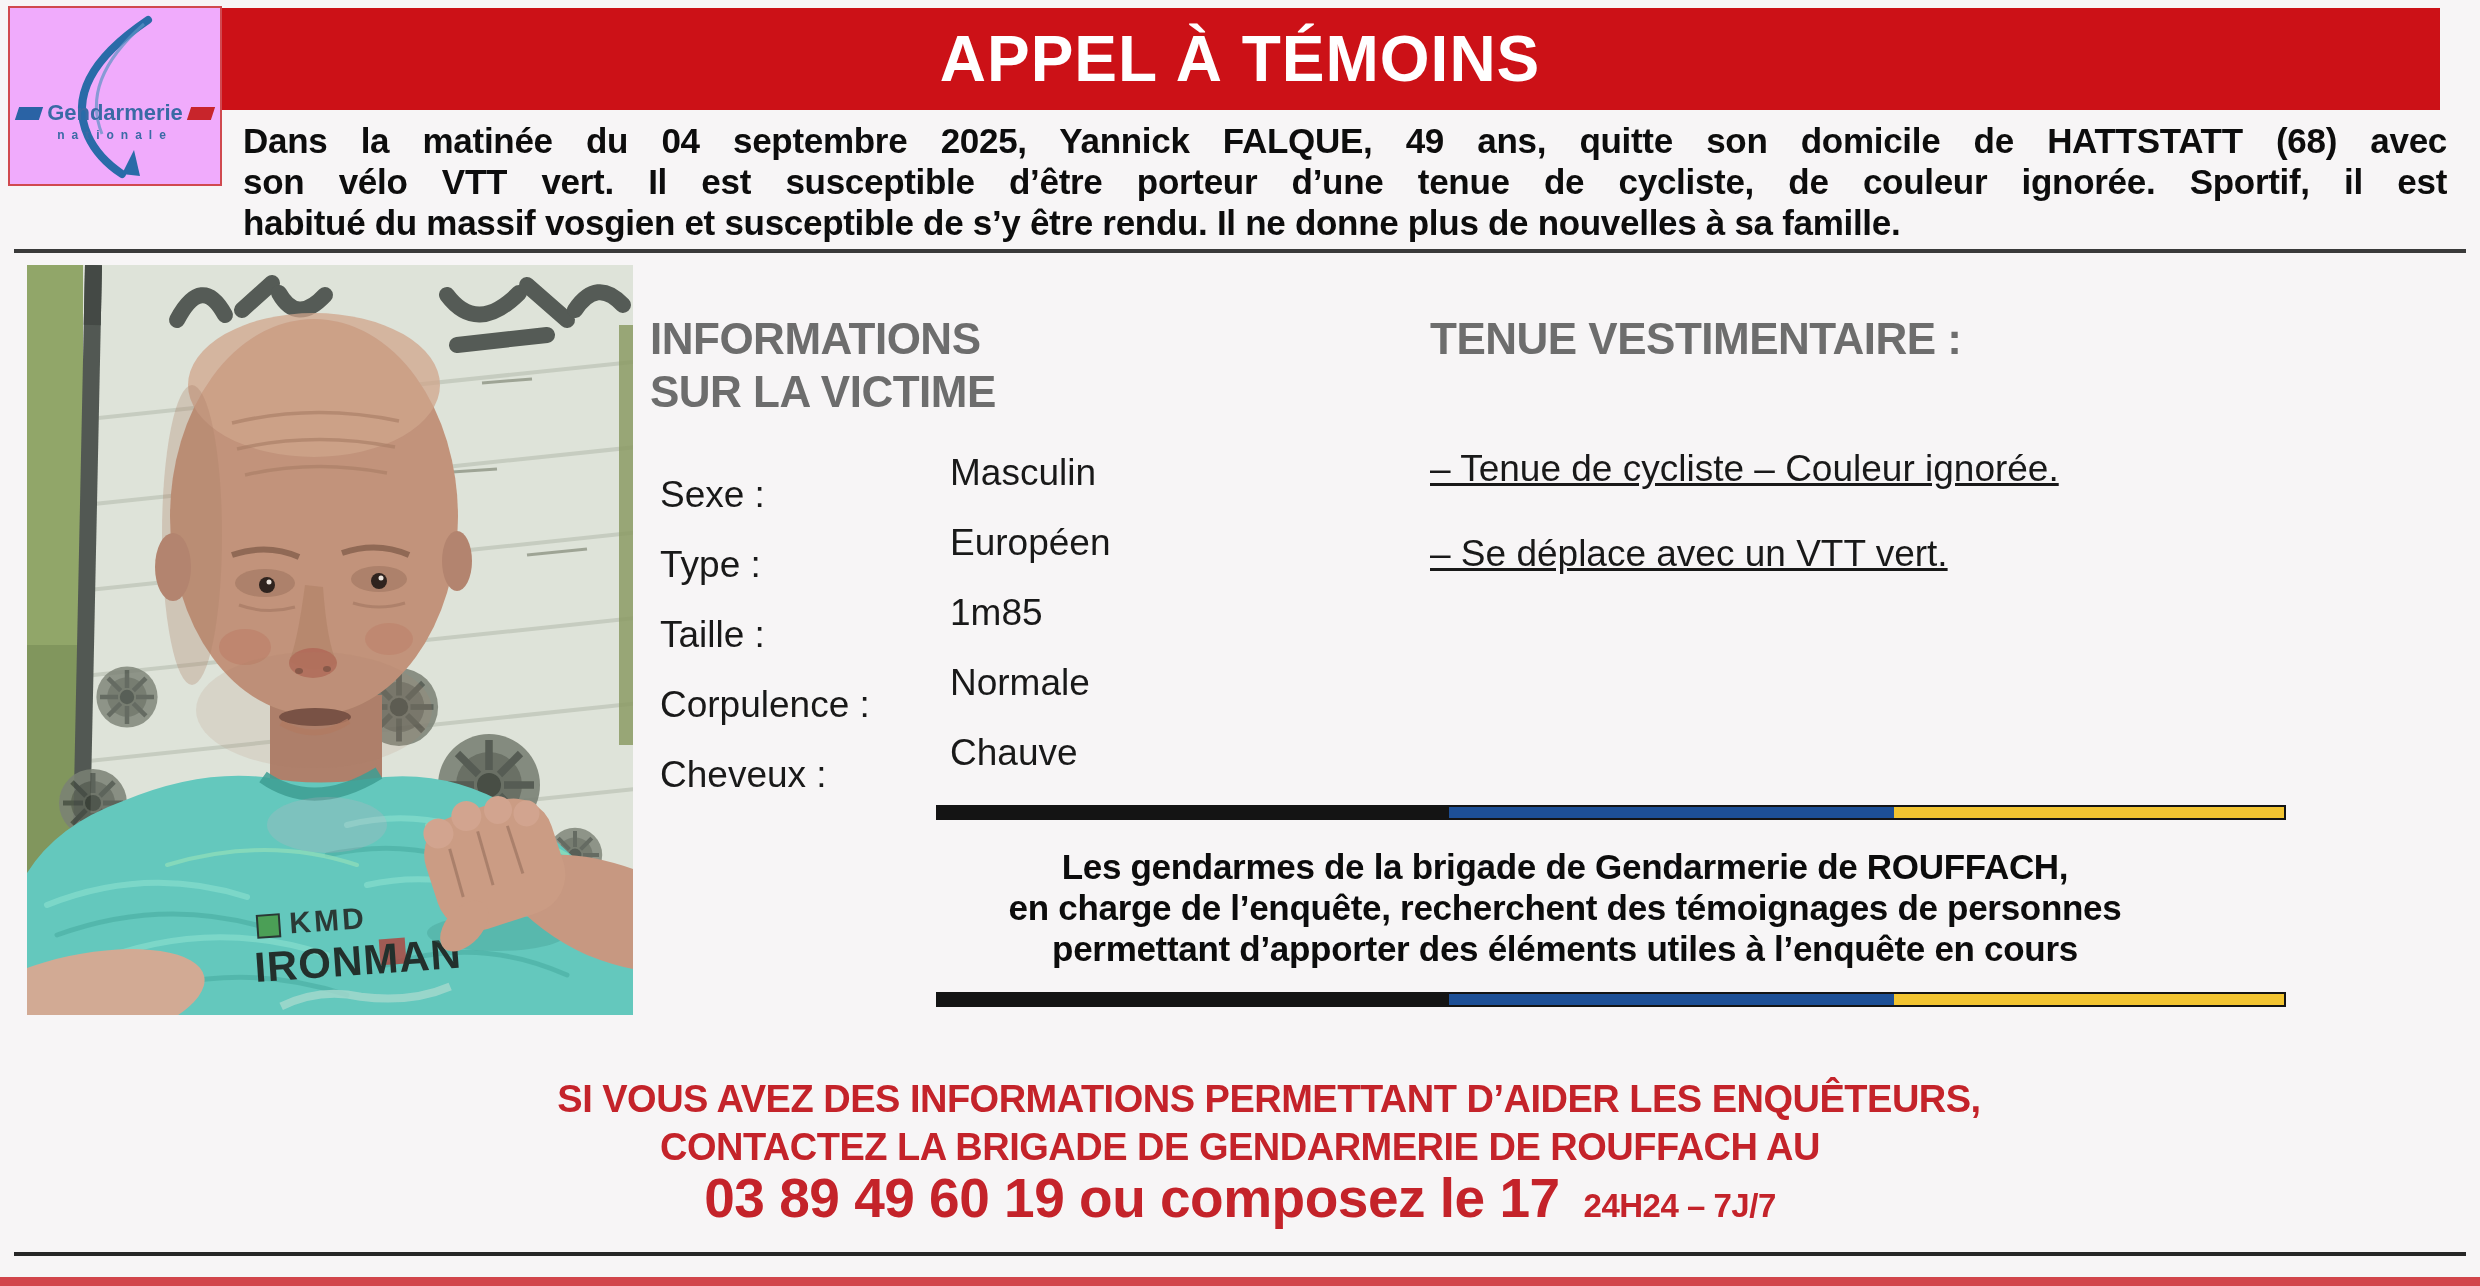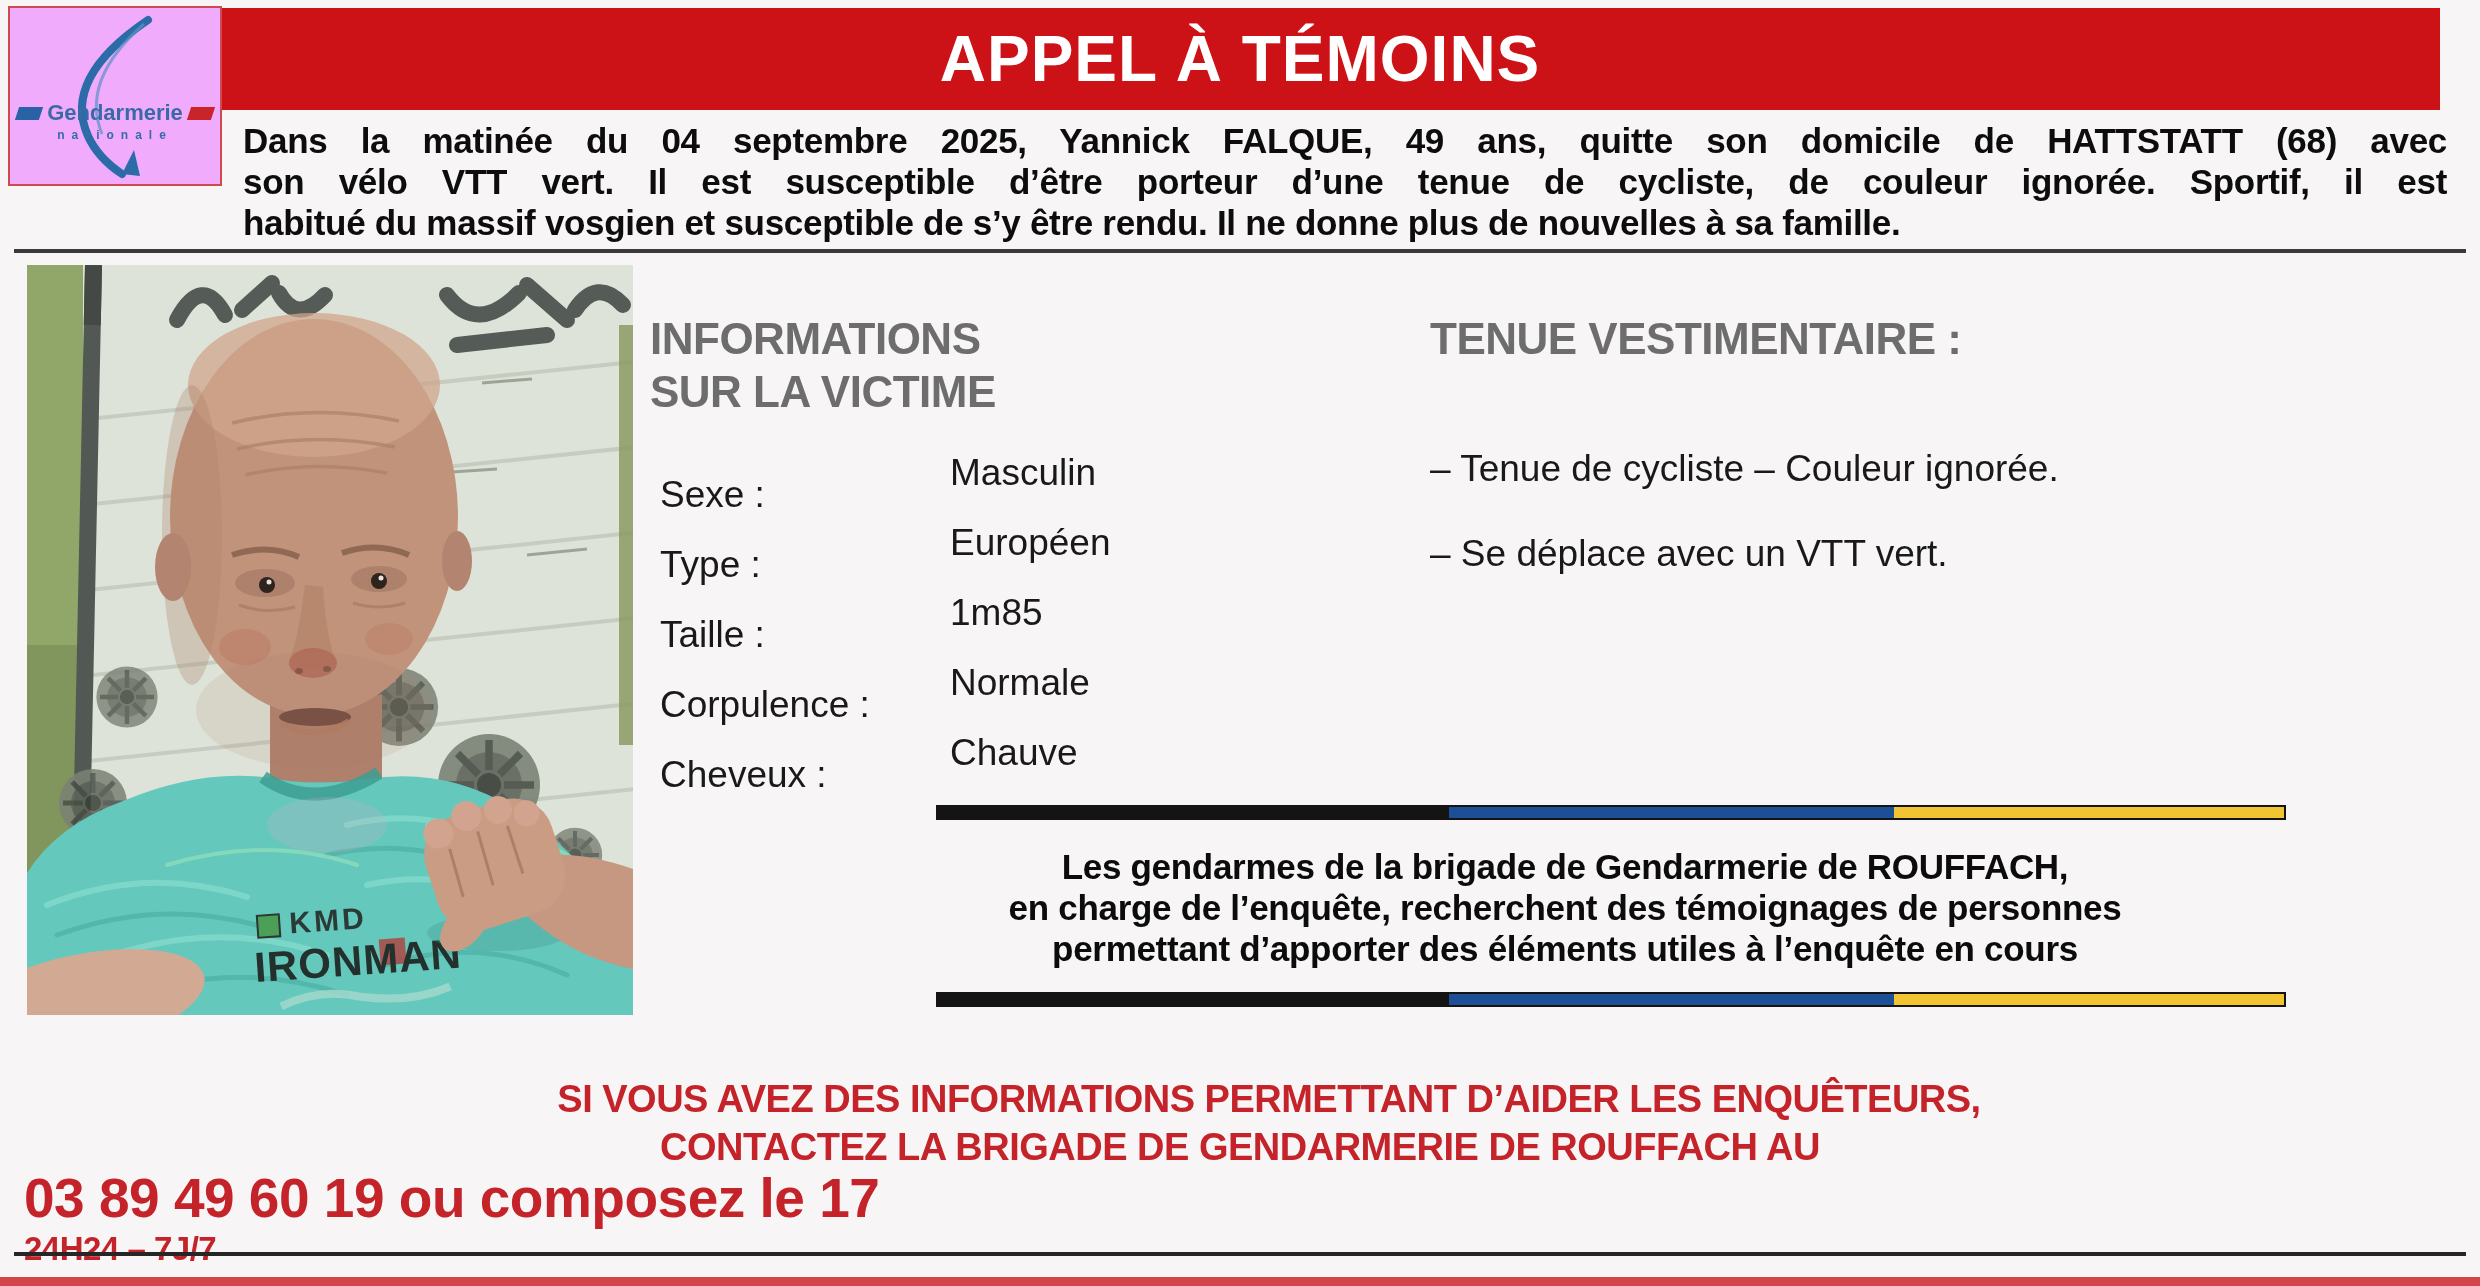--- a/index.html
+++ b/index.html
@@ -44,42 +44,42 @@
   .sec-heading{color:#6d6d6d;font-weight:700;font-size:44px;line-height:53px;
                letter-spacing:-0.5px;}
   .info-heading{left:650px;top:312px;}
   .tenue-heading{left:1430px;top:312px;}
 
   
   .info-table{left:660px;top:438px;width:740px;font-size:37px;color:#191919;}
   .info-row{display:flex;height:70px;align-items:center;}
   .info-label{width:290px;margin-top:44px;}
 
-  .tenue-item{left:1430px;font-size:37px;color:#191919;}
+  .tenue-item{left:1430px;font-size:37px;color:#191919;text-decoration:underline;}
   .tenue-item-0{top:448px;}
   .tenue-item-1{top:533px;}
 
   
   .bar{left:936px;width:1350px;height:15px;display:flex;
        border:2px solid #141414;box-sizing:border-box;}
   .bar-top{top:805px;}
   .bar-bottom{top:992px;}
   .bar .seg-black{width:38%;background:#141414;}
   .bar .seg-blue{width:33%;background:#1d4f96;}
   .bar .seg-yellow{flex:1;background:#f2c431;}
 
   .brigade{left:875px;top:846px;width:1380px;text-align:center;font-weight:700;
            font-size:35px;line-height:41px;color:#0c0c0c;letter-spacing:-0.3px;}
 
   
   .contact{left:0;width:2480px;text-align:center;color:#c4232a;font-weight:700;
            letter-spacing:-0.5px;}
   .contact-1{top:1078px;font-size:38px;padding-left:29px;}
   .contact-2{top:1126px;font-size:38px;}
-  .contact-3{top:1166px;display:flex;justify-content:center;align-items:baseline;flex-direction:column;}
+  .contact-3{top:1166px;display:flex;justify-content:center;align-items:baseline;}
   .phone-big{font-size:55px;}
   .phone-small{font-size:33px;margin-left:24px;}
 
   .strip{left:0;top:1277px;width:2480px;height:9px;background:#d2454b;}
 </style>
 </head>
 <body>
 
 <div class="page">
 

